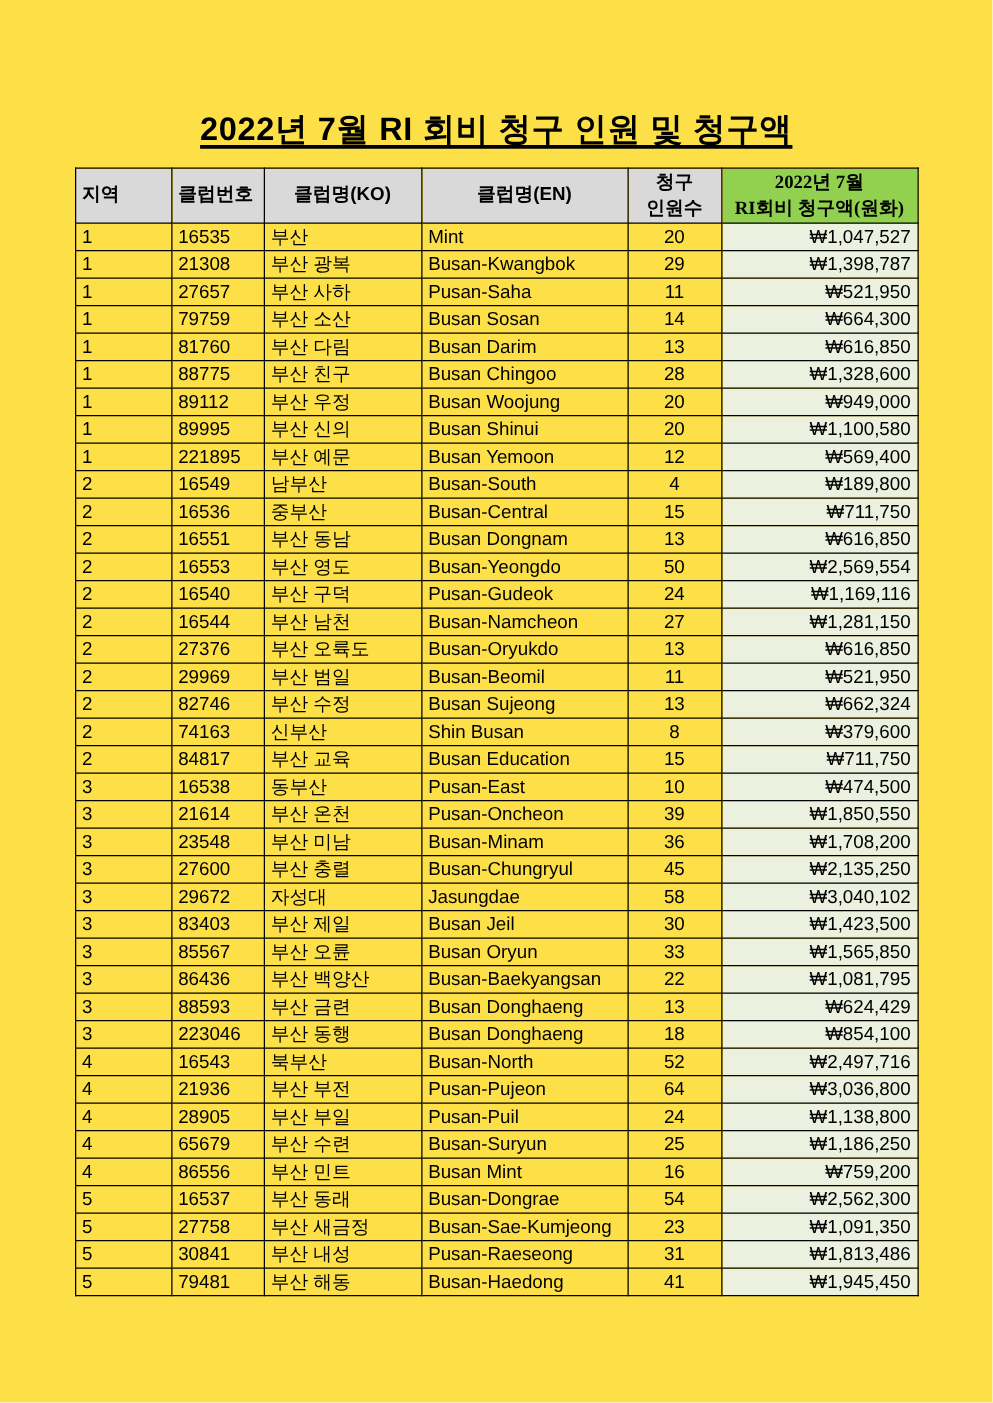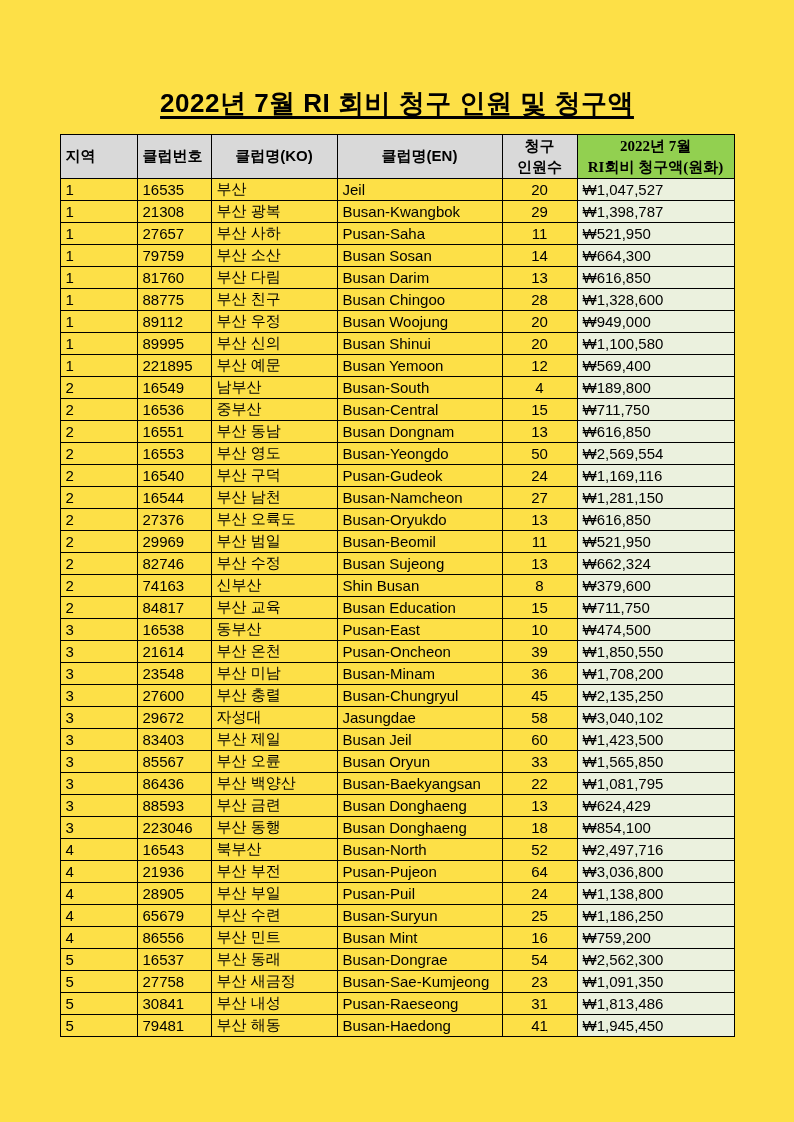--- a/index.html
+++ b/index.html
@@ -52,21 +52,21 @@
   }
   .grid thead th.green { background: var(--amount-header-fill); text-align: center; }
   .grid td {
     height: 22px;
     font-size: 15px;
     vertical-align: middle;
   }
   .grid td.amount { background: var(--amount-cell-fill); }
   .left   { text-align: left; }
   .center { text-align: center; }
-  .right  { text-align: left; }
+  .right  { text-align: right; }
   .hline { display: block; font-family: Liberation Serif, serif; }
 </style>
 </head>
 <body>
 
 <div class="page">
 
   <h1 class="title">2022년 7월 RI 회비 청구 인원 및 청구액</h1>
 
   <table class="grid">
@@ -92,21 +92,21 @@
           <span class="hline">2022년 7월</span>
           <span class="hline">RI회비 청구액(원화)</span>
         </th>
       </tr>
     </thead>
     <tbody id="table-body">
         <tr>
           <td class="left">1</td>
           <td class="left">16535</td>
           <td class="left">부산</td>
-          <td class="left">Jeil</td>
+          <td class="left">Mint</td>
           <td class="center">20</td>
           <td class="right amount">₩1,047,527</td>
         </tr>
         <tr>
           <td class="left">1</td>
           <td class="left">21308</td>
           <td class="left">부산 광복</td>
           <td class="left">Busan-Kwangbok</td>
           <td class="center">29</td>
           <td class="right amount">₩1,398,787</td>
@@ -293,21 +293,21 @@
           <td class="left">자성대</td>
           <td class="left">Jasungdae</td>
           <td class="center">58</td>
           <td class="right amount">₩3,040,102</td>
         </tr>
         <tr>
           <td class="left">3</td>
           <td class="left">83403</td>
           <td class="left">부산 제일</td>
           <td class="left">Busan Jeil</td>
-          <td class="center">60</td>
+          <td class="center">30</td>
           <td class="right amount">₩1,423,500</td>
         </tr>
         <tr>
           <td class="left">3</td>
           <td class="left">85567</td>
           <td class="left">부산 오륜</td>
           <td class="left">Busan Oryun</td>
           <td class="center">33</td>
           <td class="right amount">₩1,565,850</td>
         </tr>

